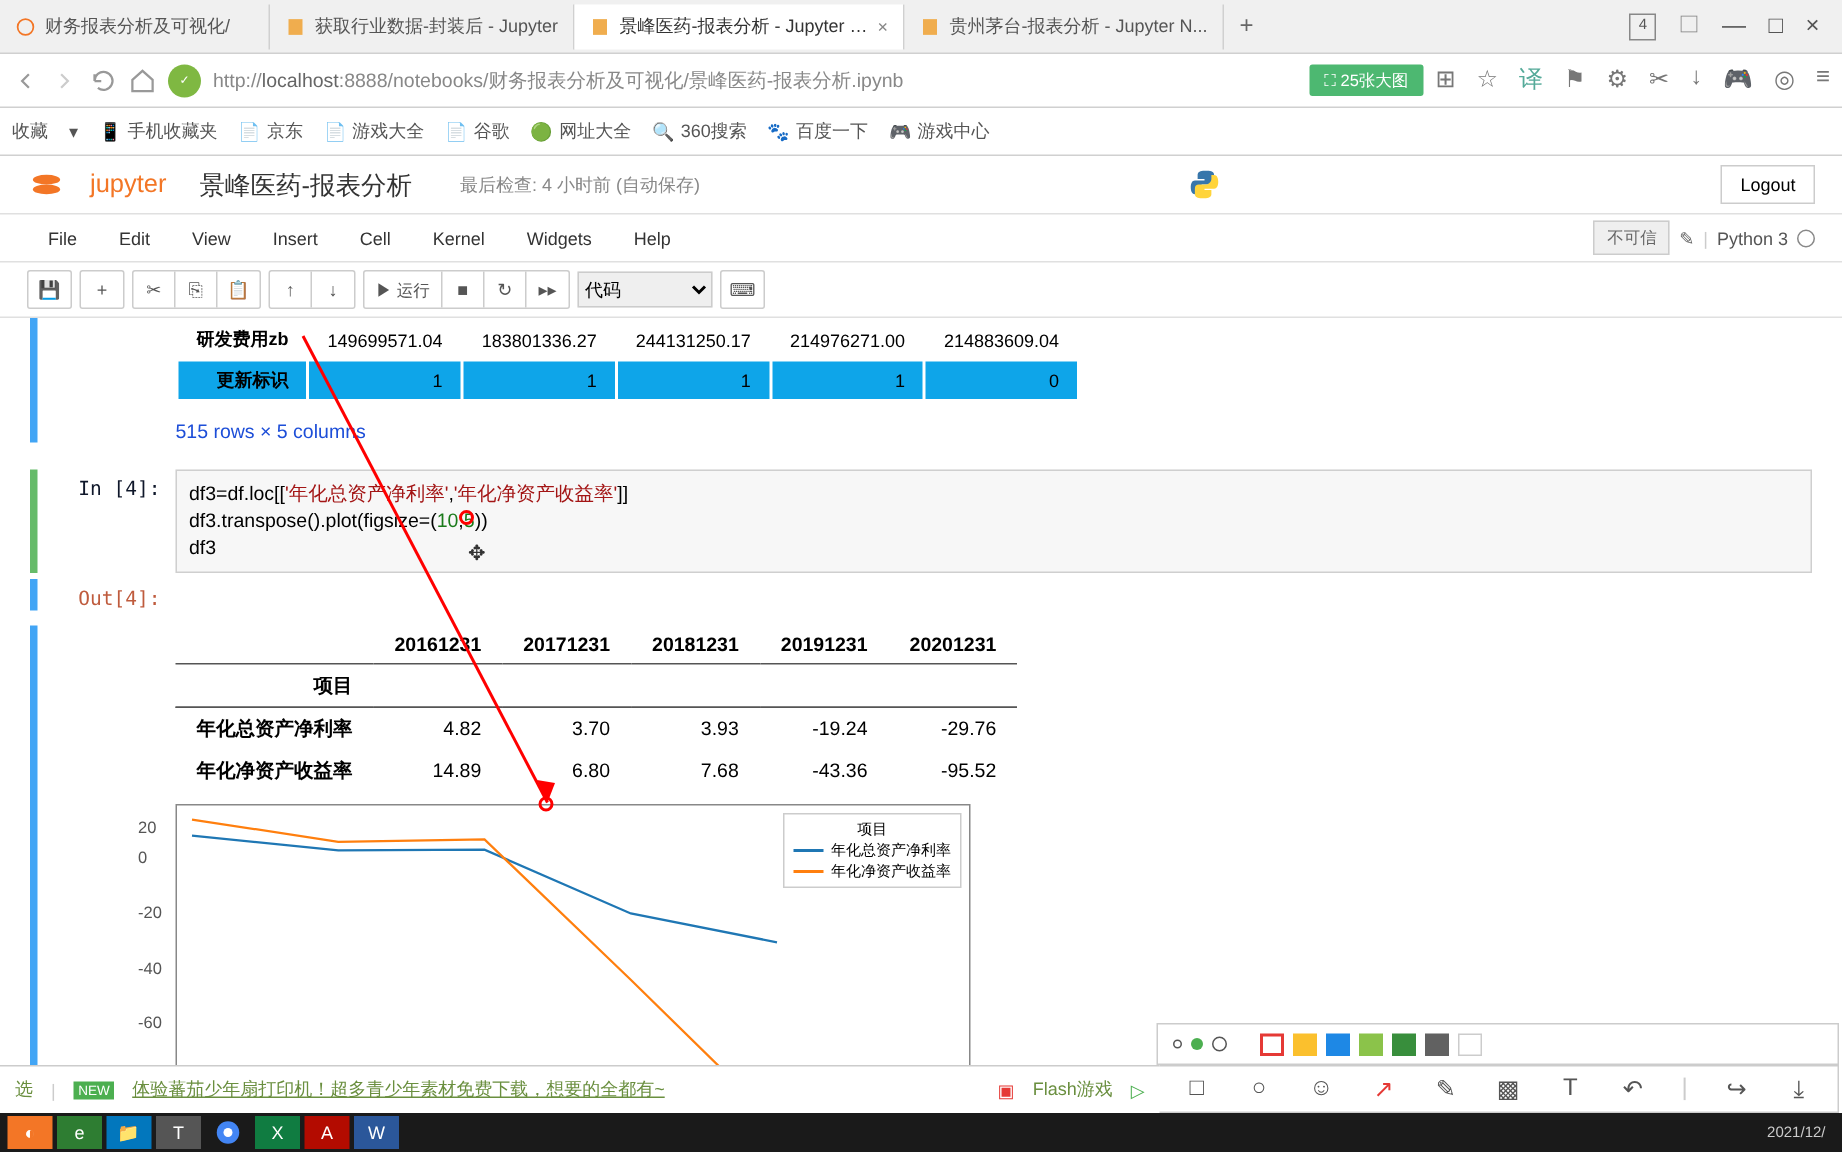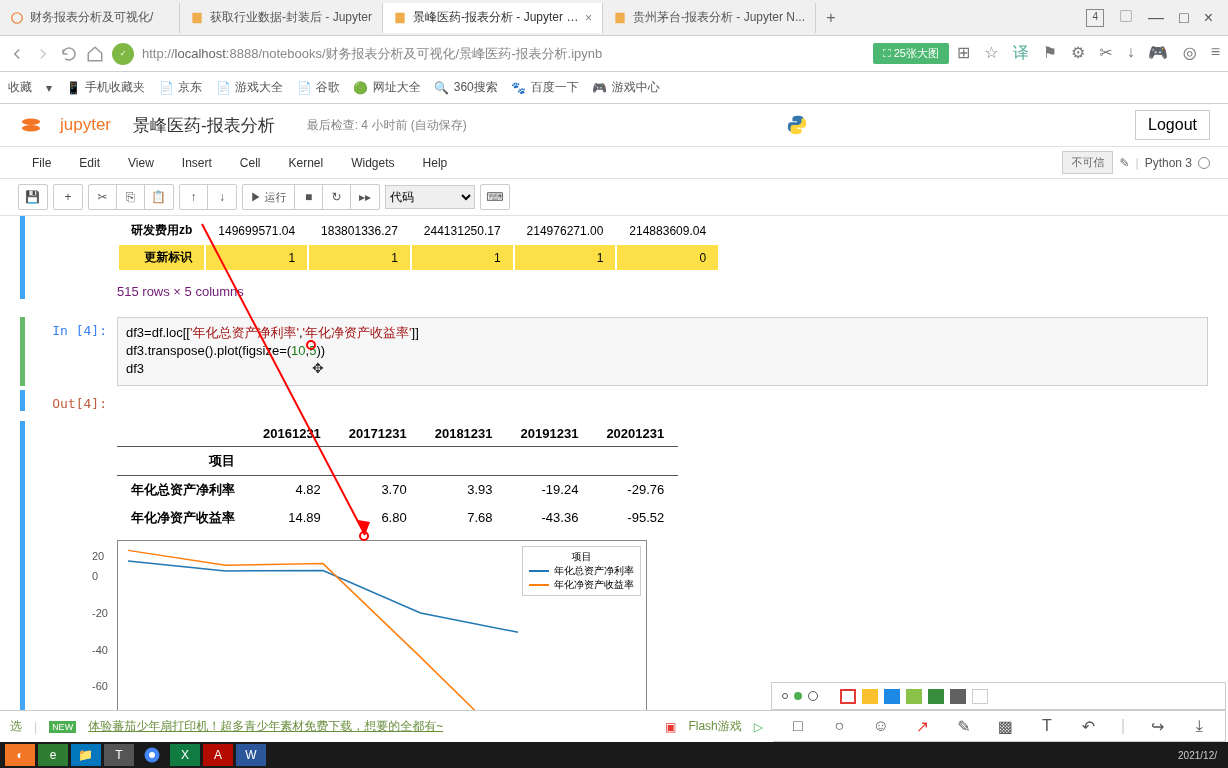--- a/index.html
+++ b/index.html
@@ -26,21 +26,21 @@
 
 .bookmarks-bar { height: 32px; background: #fff; display: flex; align-items: center; padding: 0 8px; gap: 14px; font-size: 12px; color: #555; border-bottom: 1px solid #d0d0d0; }
 .bm-item { display: flex; align-items: center; gap: 4px; }
 
 
 .jupyter-container { background: #fff; margin: 0 auto; width: 100%; }
 .jupyter-header { display: flex; align-items: center; padding: 6px 18px; border-bottom: 1px solid #e0e0e0; gap: 12px; }
 .jup-orange { color: #f37626; font-size: 17px; }
 .nb-title { font-size: 17px; color: #333; margin-left: 10px; }
 .last-save { font-size: 12px; color: #888; margin-left: 20px; }
-.logout-btn { margin-left: auto; border: 1px solid #ccc; padding: 5px 12px; font-size: 16px; background: #fff; }
+.logout-btn { margin-left: auto; border: 1px solid #ccc; padding: 5px 12px; font-size: 12px; background: #fff; }
 .python-icon { width: 22px; height: 22px; margin-right: 8px; }
 
 .jupyter-menu { display: flex; padding: 0 18px; height: 32px; align-items: center; border-bottom: 1px solid #e0e0e0; font-size: 12px; }
 .menu-item { padding: 0 14px; color: #333; }
 .menu-right { margin-left: auto; display: flex; align-items: center; gap: 6px; }
 .trust-btn { border: 1px solid #ccc; padding: 3px 8px; font-size: 11px; color: #666; }
 .kernel-name { color: #555; font-size: 12px; }
 .kernel-ind { width: 12px; height: 12px; border: 1px solid #888; border-radius: 50%; }
 
 .jupyter-toolbar { display: flex; padding: 5px 18px; gap: 5px; border-bottom: 1px solid #e0e0e0; align-items: center; }
@@ -50,25 +50,25 @@
 .tb-run { width: 52px; font-size: 11px; }
 .tb-select { height: 24px; width: 90px; font-size: 12px; border: 1px solid #ccc; }
 
 
 .notebook-area { padding: 0 20px 20px; }
 .cell-border { border-left: 5px solid #42a5f5; padding-left: 2px; }
 .cell-border-in { border-left: 5px solid #66bb6a; }
 .data-table-top { margin-left: 90px; font-size: 12px; }
 .data-table-top th, .data-table-top td { padding: 4px 12px; text-align: right; }
 .data-table-top .rh { text-align: right; font-weight: bold; }
-.data-table-top tr.alt { background: #fde047; }
-.rows-note { margin-left: 90px; margin-top: 12px; font-size: 13px; color: #701a75; }
+.data-table-top tr.alt { background: #0ea5e9; }
+.rows-note { margin-left: 90px; margin-top: 12px; font-size: 13px; color: #1d4ed8; }
 
 .cell-wrap { display: flex; margin-top: 18px; }
-.prompt { width: 90px; text-align: right; padding-right: 10px; font-family: monospace; font-size: 13px; color: #3b82f6; padding-top: 6px; }
+.prompt { width: 90px; text-align: right; padding-right: 10px; font-family: monospace; font-size: 13px; color: #0f172a; padding-top: 6px; }
 .prompt.out { color: #bf5b3d; }
 .code-cell { flex: 1; border: 1px solid #cfcfcf; background: #f7f7f7; padding: 6px 8px; font-family: monospace; font-size: 13px; line-height: 1.4; }
 .c-comment { color: #3a8e3a; font-style: italic; }
 .c-str { color: #a31515; }
 .c-num { color: #1a7a1a; }
 
 .output-table { margin-left: 90px; margin-top: 10px; font-size: 13px; border-collapse: collapse; }
 .output-table th, .output-table td { padding: 5px 14px; text-align: right; }
 .output-table thead th { border-bottom: 1px solid #555; font-weight: bold; }
 .output-table .hdr-row th { }

